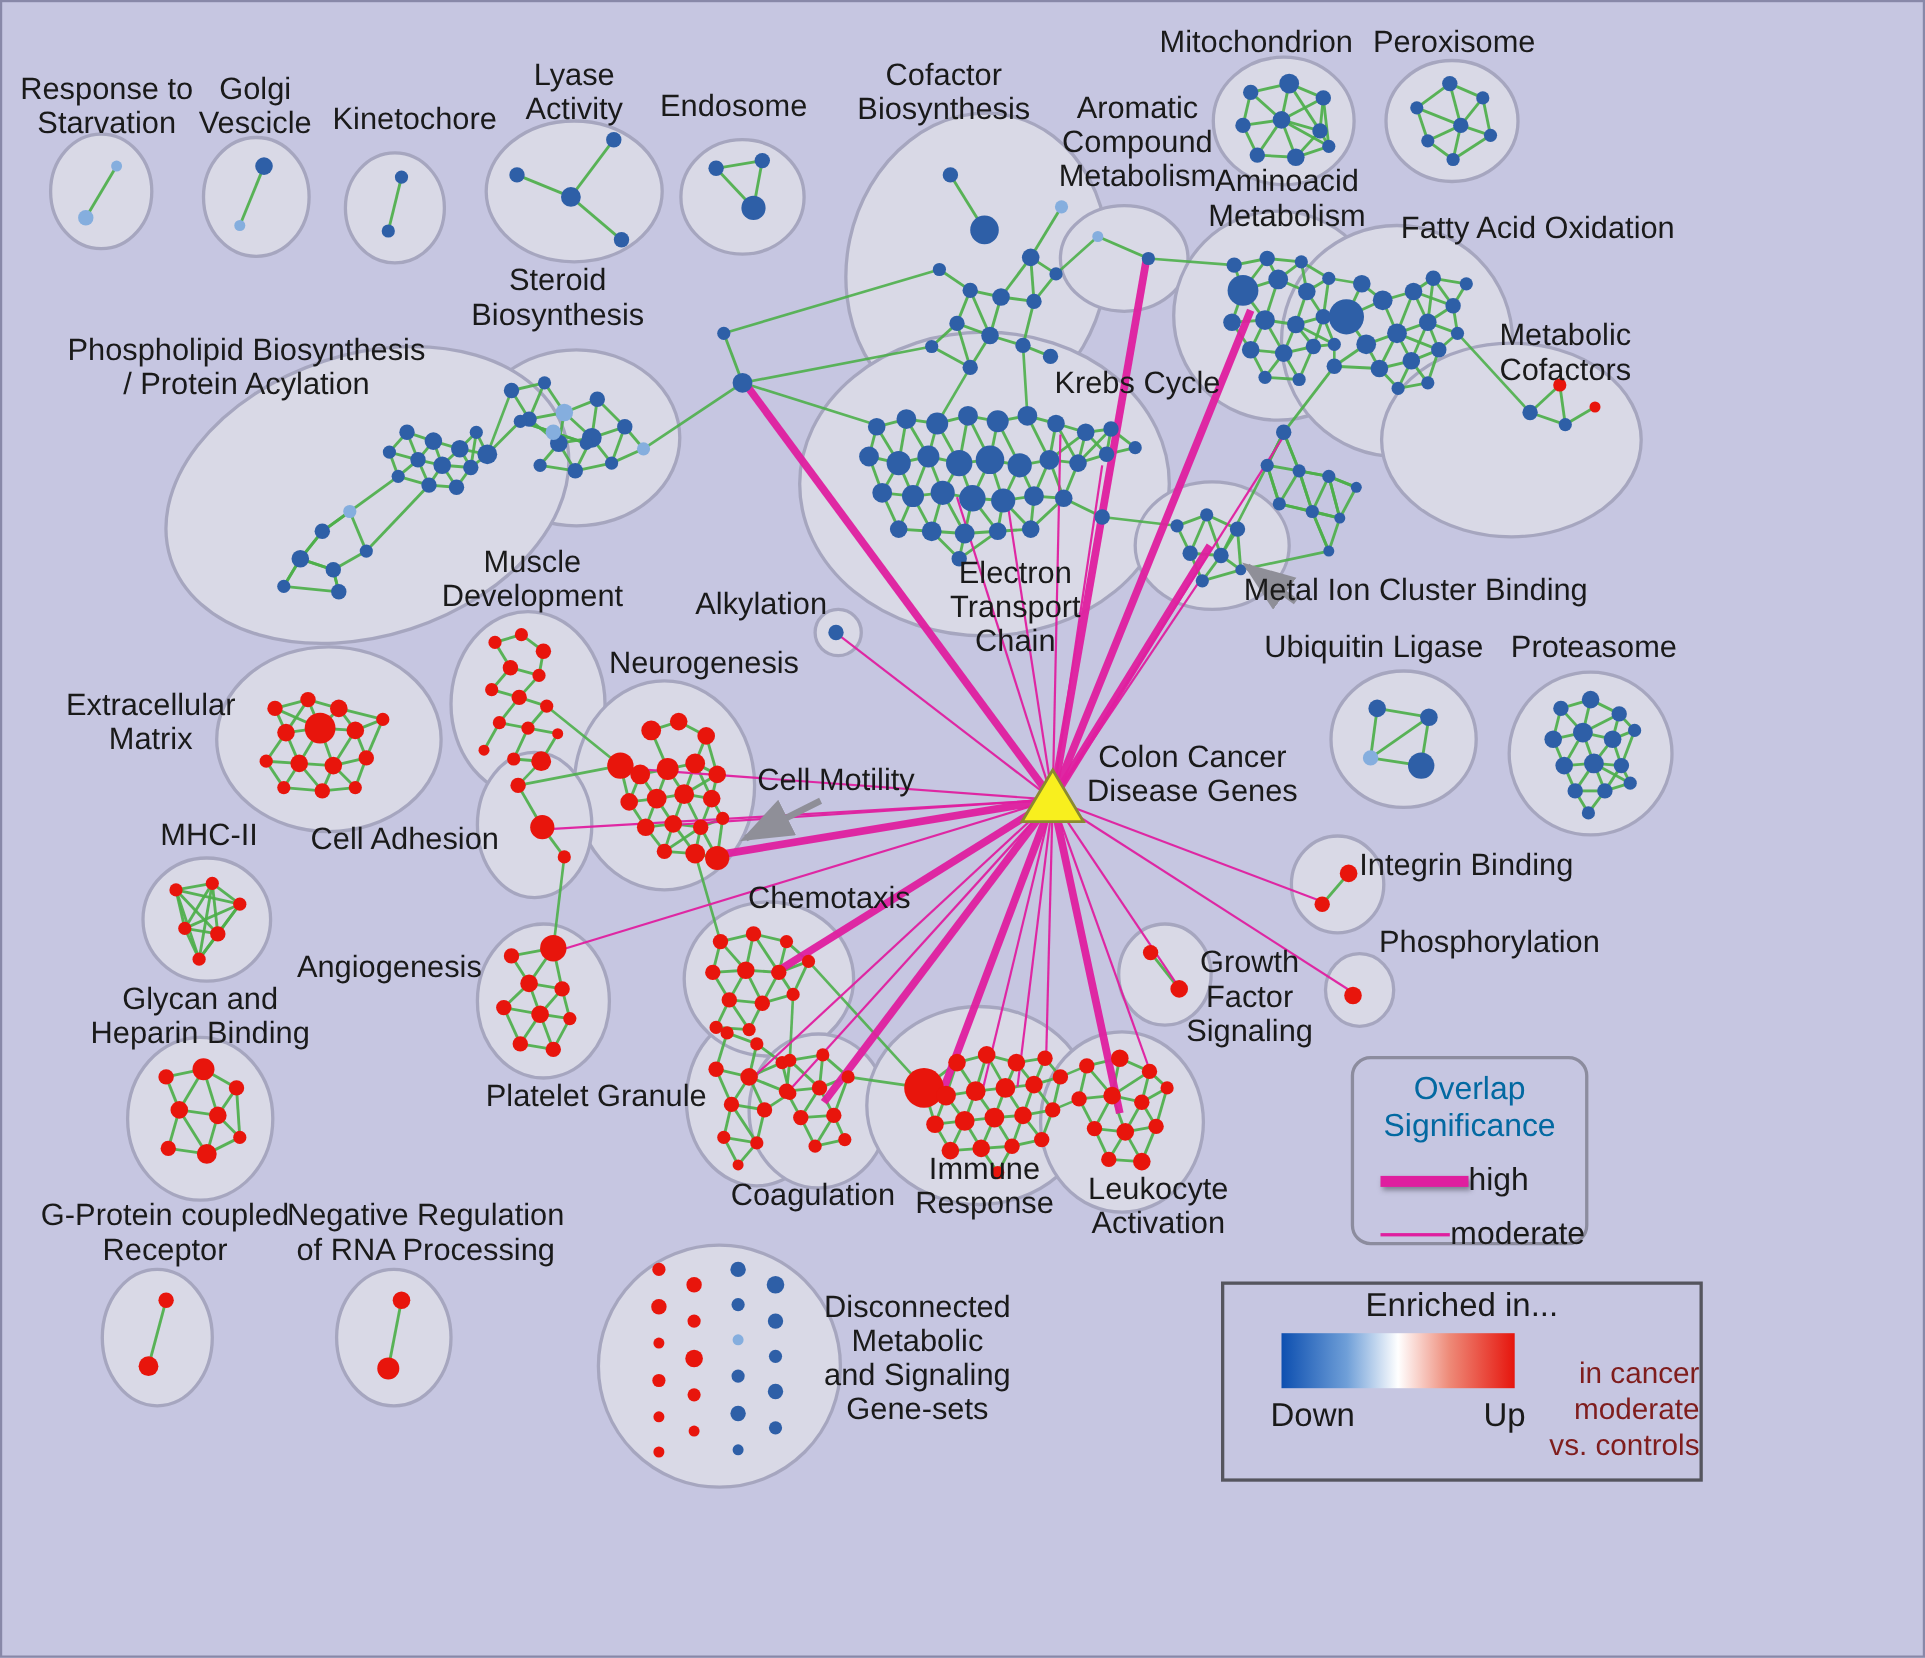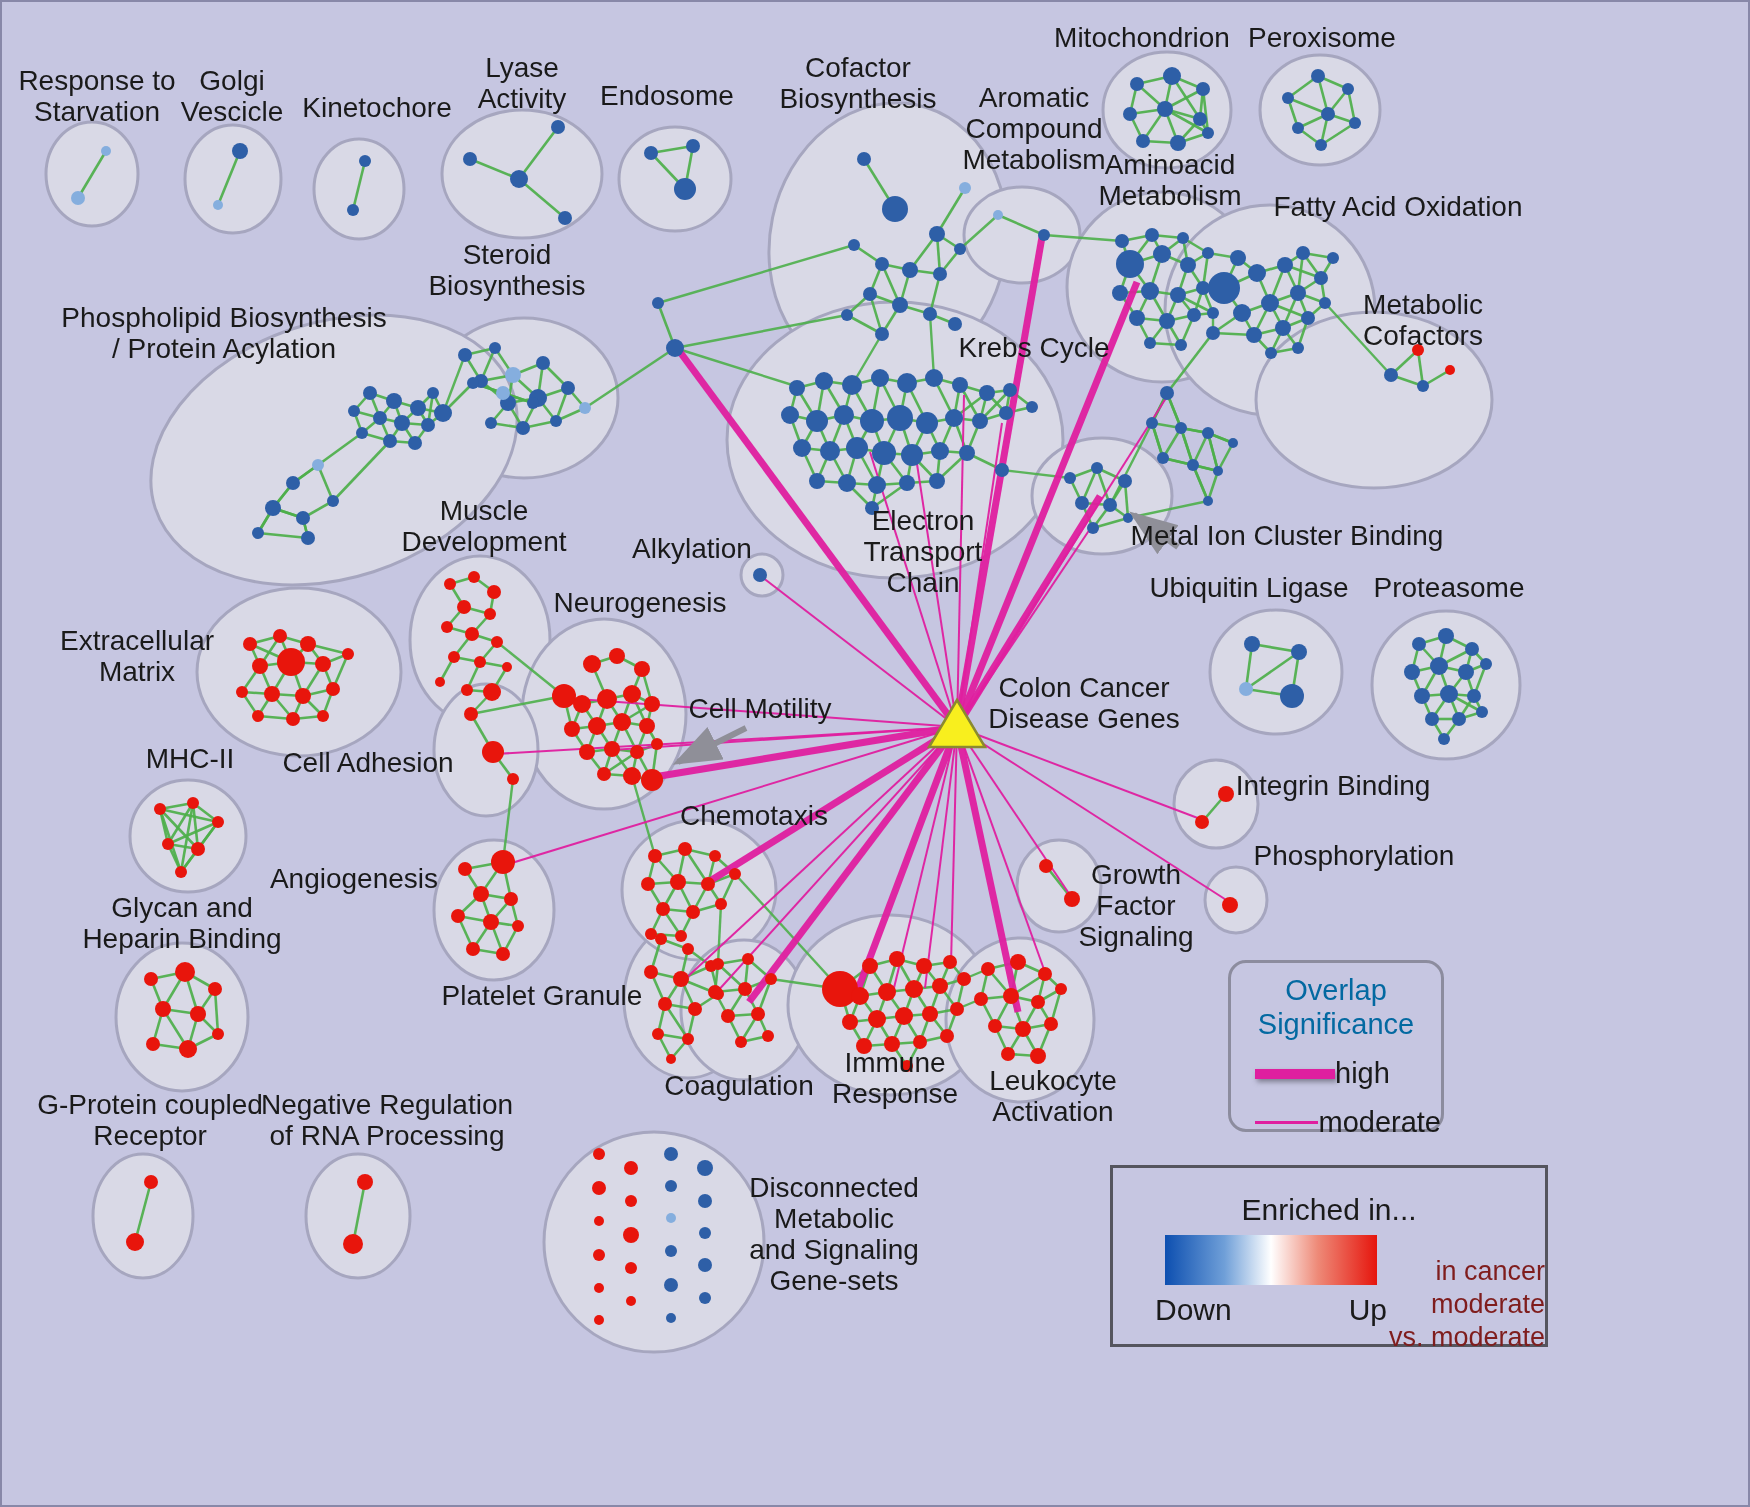--- a/index.html
+++ b/index.html
@@ -16,21 +16,21 @@
   }
   .lo-title{ text-align:center;font-size:29px;line-height:34px;margin-top:10px;color:#0369a1;}
   .lo-row{display:flex;align-items:center;margin:16px 0 0 24px;}
   .line-high{width:80px;height:10px;background:#df1f9f;box-shadow:2px 3px 5px rgba(70,70,80,.55);}
   .line-moderate{width:80px;height:3px;background:#df1f9f;}
   .lo-label{font-size:29px;color:#1a1a1a;}
   .legend-enrich{
     position:absolute;left:1108px;top:1163px;width:438px;height:182px;
     border:3px solid #55555e;box-sizing:border-box;
   }
-  .le-title{text-align:center;font-size:30px;margin-top:25px;color:#1a1a1a;}
+  .le-title{text-align:center;font-size:30px;margin-top:2px;color:#1a1a1a;}
   .le-body{display:flex;margin-top:8px;}
   .le-left{margin-left:52px;}
   .le-bar{width:212px;height:50px;
     background:linear-gradient(90deg,#0d4fb0 0%,#6f9fd8 28%,#ffffff 50%,#ee8a78 72%,#e6150d 100%);}
   .le-downup{display:flex;justify-content:space-between;width:232px;margin-left:-10px;
     font-size:30px;margin-top:8px;color:#1a1a1a;gap:15px;}
   .le-side{flex:1;text-align:right;font-size:27px;line-height:33px;margin-top:20px;color:#7f1d1d;}
 </style>
 </head>
 <body>
@@ -1183,17 +1183,17 @@
       <div class="le-left">
         <div class="le-bar"></div>
         <div class="le-downup">
           <span>Down</span>
           <span>Up</span>
         </div>
       </div>
       <div class="le-side">
         <div>in cancer</div>
         <div>moderate</div>
-        <div>vs. moderate</div>
+        <div>vs. controls</div>
       </div>
     </div>
   </div>
 </div>
 
 </body></html>

